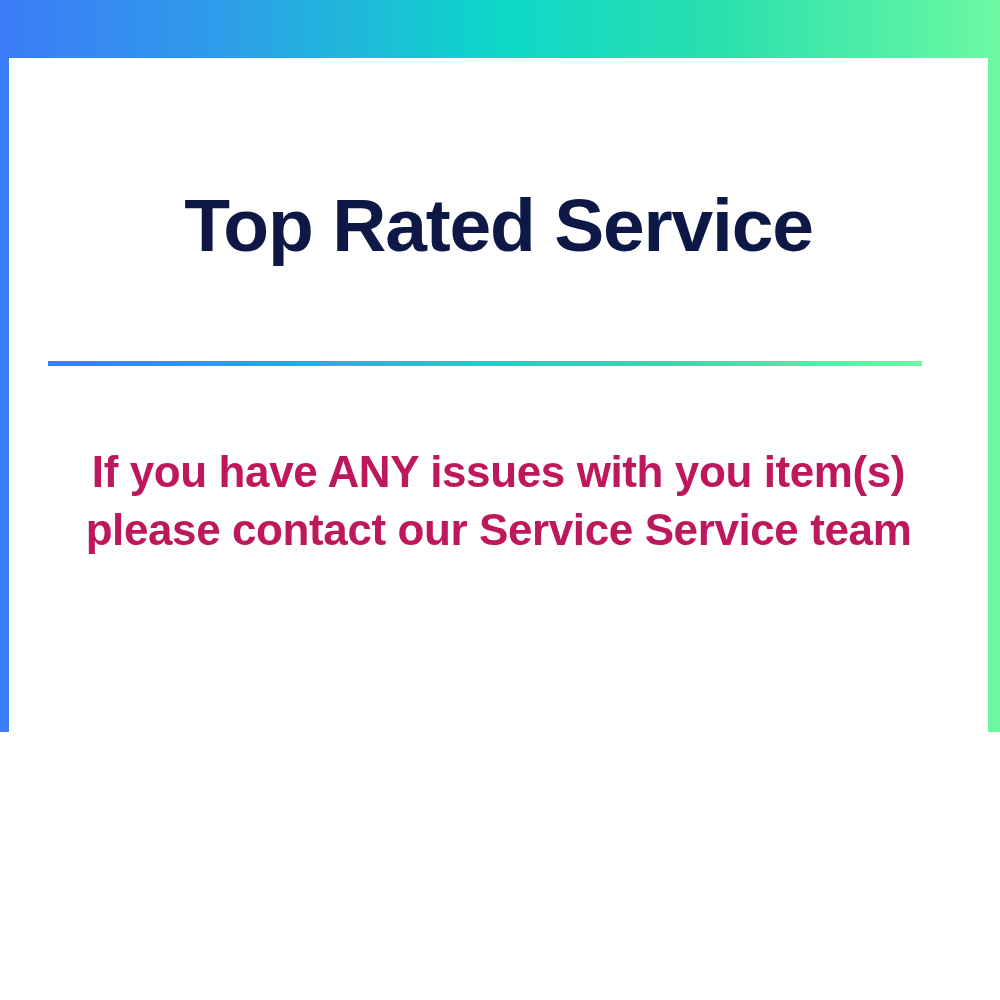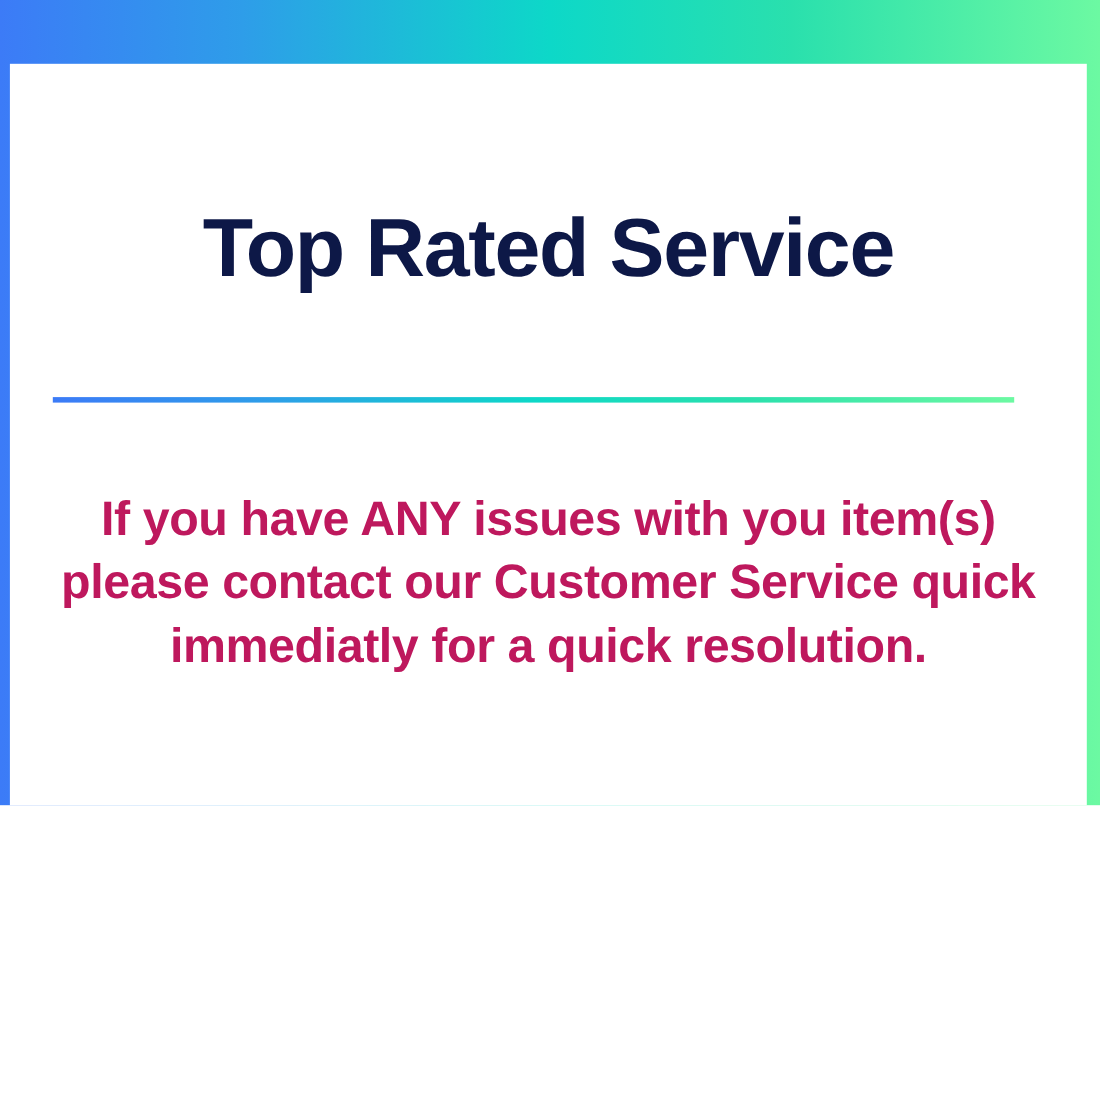--- a/index.html
+++ b/index.html
@@ -122,22 +122,21 @@
 
   <div id="content-card">
     <div id="card-inner">
 
       <h1 id="headline">Top Rated Service</h1>
 
       <div id="divider"></div>
 
       <p id="body-copy">
         <span class="copy-line">If you have ANY issues with you item(s)</span>
-        <span class="copy-line">please contact our Customer Service quick</span>
-        <span class="copy-line">immediatly for a quick resolution.</span>
+        <span class="copy-line">please contact our Service Service team</span>
       </p>
 
     </div>
   </div>
 
   <div id="brand-logo">
     <svg viewBox="0 0 204 146" xmlns="http://www.w3.org/2000/svg" fill="none" stroke="#ffffff" stroke-width="6" stroke-linejoin="miter" aria-hidden="true">
 
       <path d="M4 12 L40 9 L70 101 L30 104 Z"></path>
 

